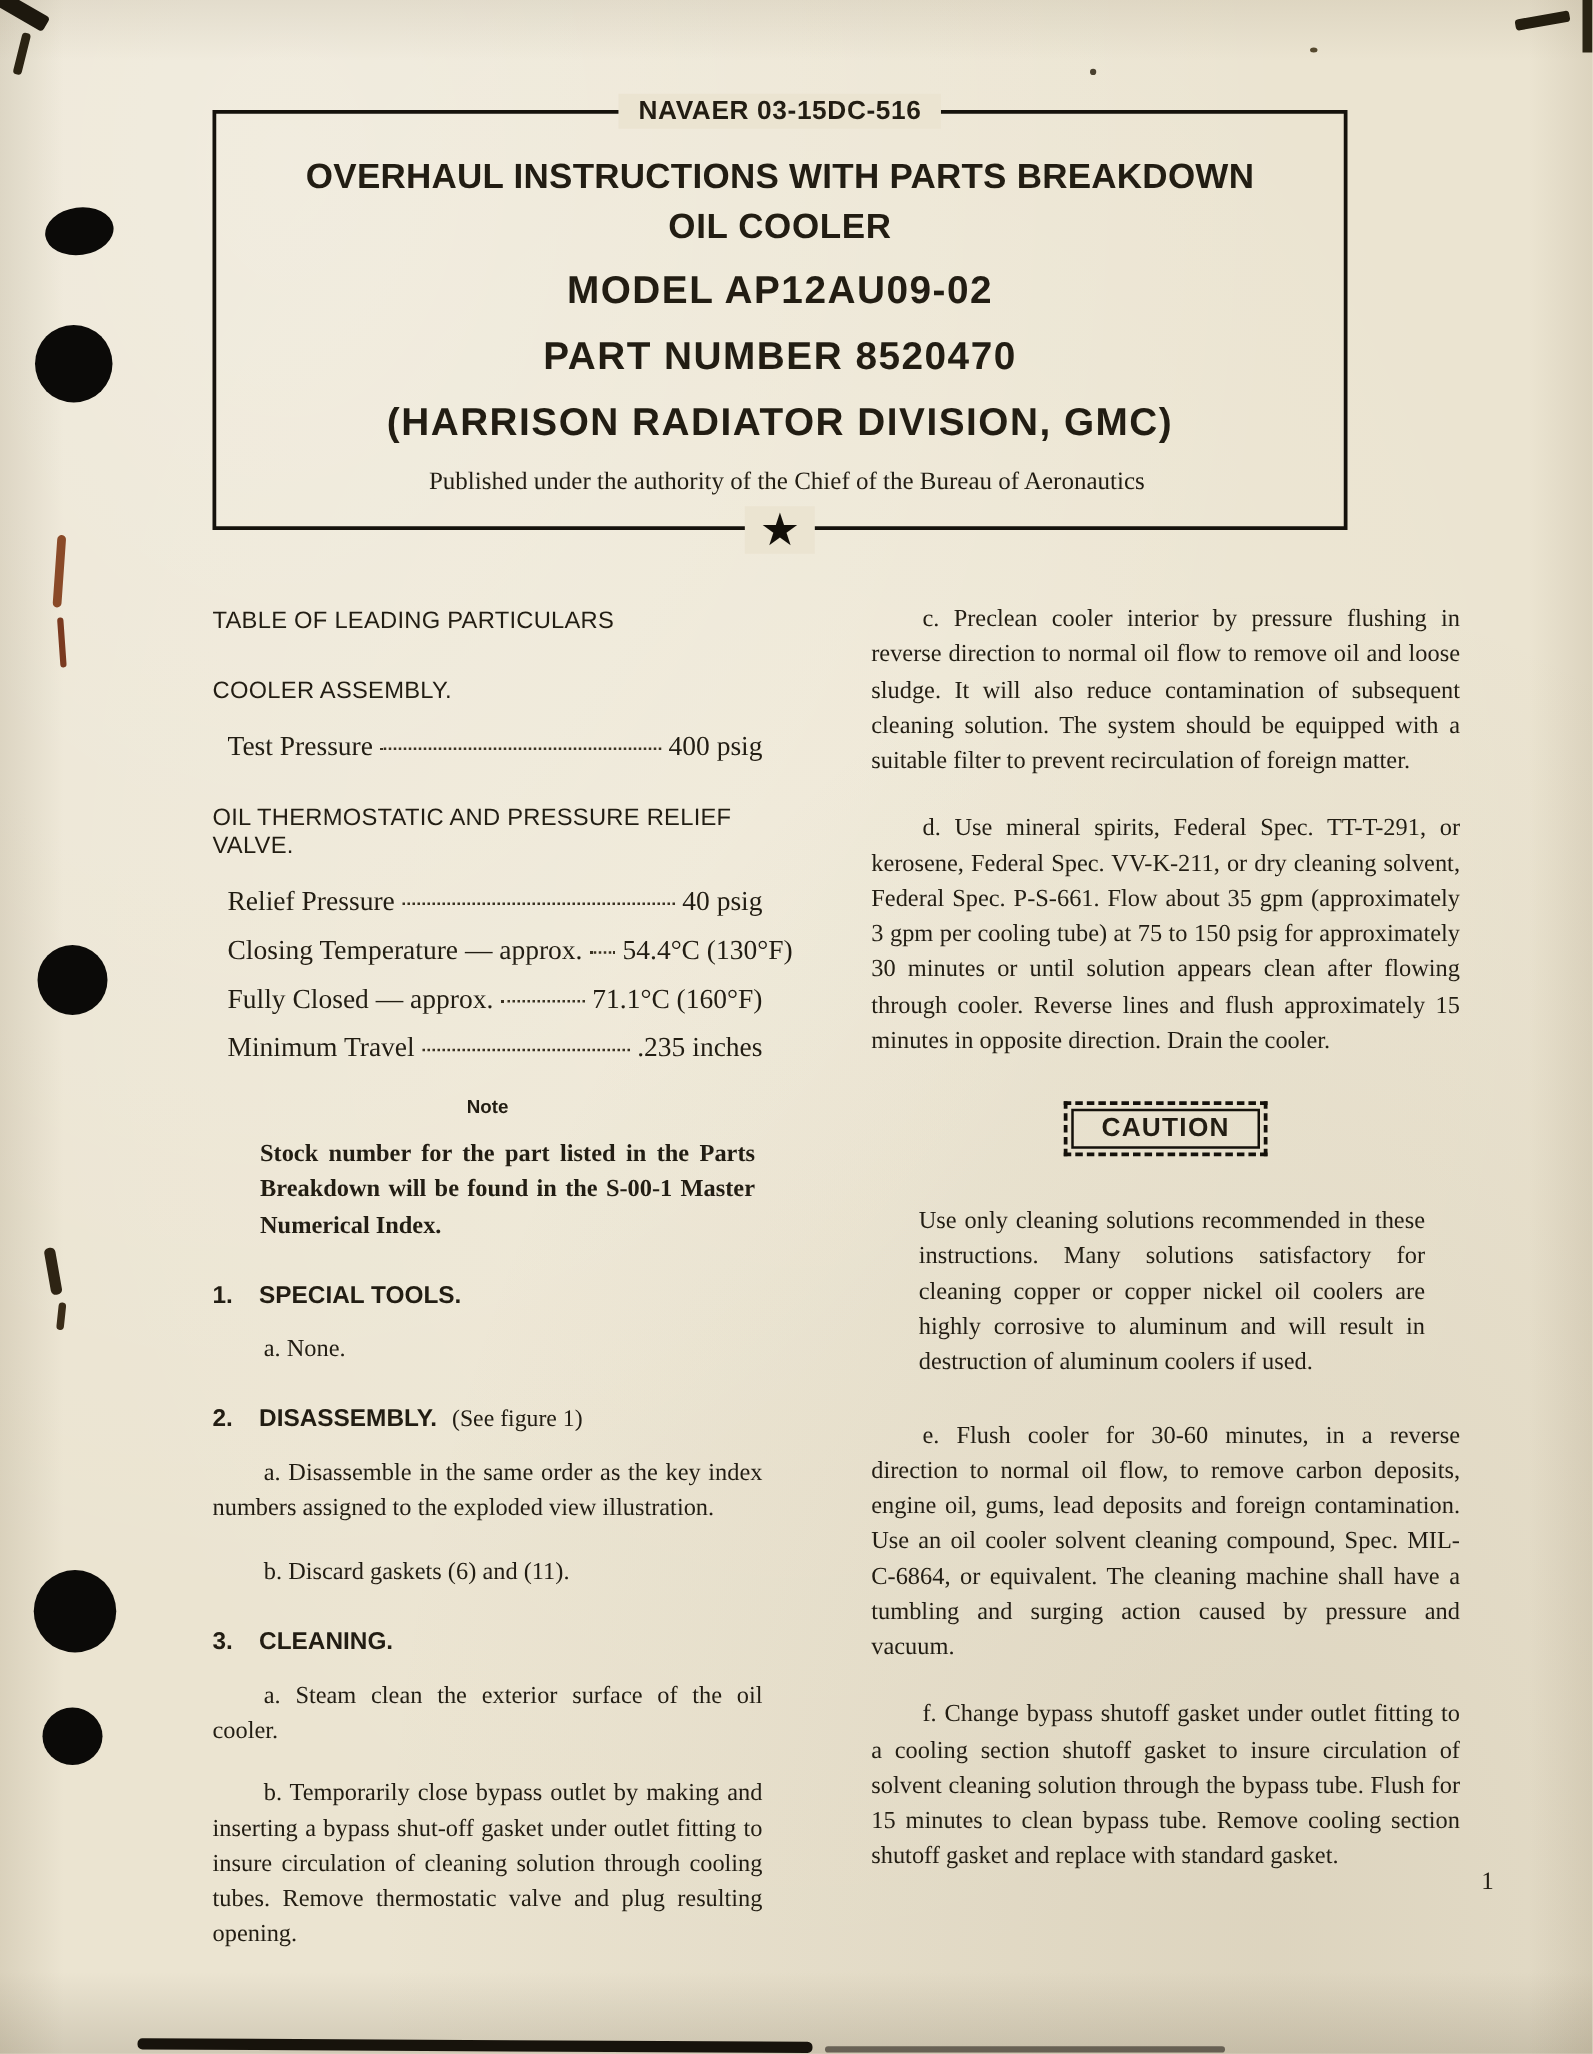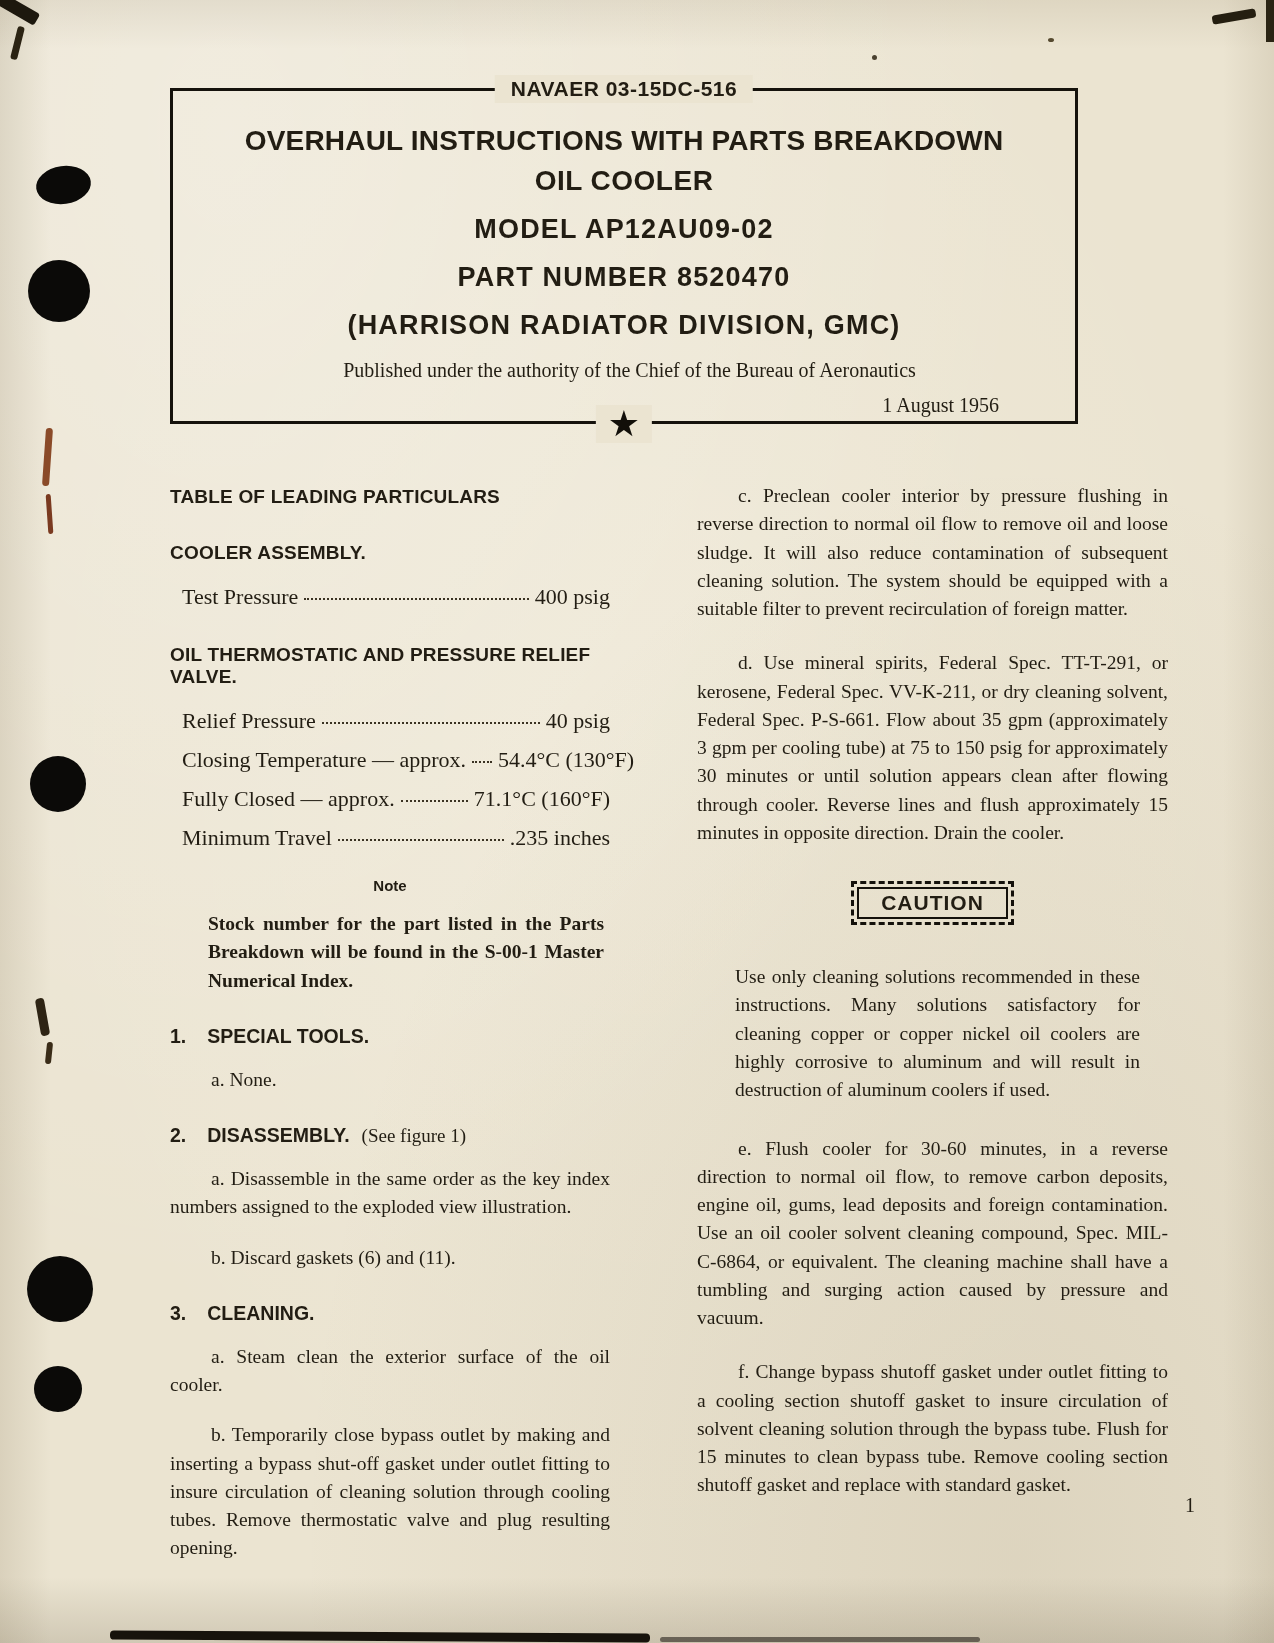--- a/index.html
+++ b/index.html
@@ -59,21 +59,21 @@
     font-size: 28px; letter-spacing: 0.2px;
   }
   .hb-title2 {
     margin-top: 8px; text-align: center;
     font-family: "Liberation Sans", sans-serif; font-weight: bold;
     font-size: 28px; letter-spacing: 0.5px;
   }
   .hb-model {
     margin-top: 17px; text-align: center;
     font-family: "Liberation Sans", sans-serif; font-weight: bold;
-    font-size: 27px; letter-spacing: 1.2px;
+    font-size: 31px; letter-spacing: 1.2px;
   }
   .hb-authority {
     margin-top: 18px; text-align: center;
     font-size: 20px;
     padding-left: 11px;
   }
   .hb-date {
     margin-top: 12px; text-align: right; padding-right: 76px;
     font-size: 20px;
   }
@@ -82,21 +82,21 @@
     background: #ebe4d1; padding: 0 12px;
     font-size: 36px; line-height: 38px; color: #120f09;
   }
 
   
   .col { position: absolute; top: 482px; }
   .col-left  { left: 170px; width: 440px; }
   .col-right { left: 697px; width: 471px; }
 
   .h-sans {
-    font-family: "Liberation Sans", sans-serif; font-weight: bold;
+    font-family: "Liberation Sans", sans-serif; font-weight: normal;
     font-size: 19px; letter-spacing: 0.2px;
   }
   .h-major { margin: 4px 0 0 0; }
   .h-sub   { margin: 34px 0 20px 0; }
 
   .spec-row {
     display: flex; align-items: baseline;
     font-size: 22px; margin: 0 0 13px 12px;
   }
   .spec-label { white-space: nowrap; }
@@ -174,21 +174,20 @@
 <div class="smudge bottom-line-b"></div>
 
 <div class="header-box">
   <div class="doc-number">NAVAER 03-15DC-516</div>
   <div class="hb-title1">OVERHAUL INSTRUCTIONS WITH PARTS BREAKDOWN</div>
   <div class="hb-title2">OIL COOLER</div>
   <div class="hb-model">MODEL AP12AU09-02</div>
   <div class="hb-model">PART NUMBER 8520470</div>
   <div class="hb-model">(HARRISON RADIATOR DIVISION, GMC)</div>
   <div class="hb-authority">Published under the authority of the Chief of the Bureau of Aeronautics</div>
-  <div class="hb-date">1 August 1956</div>
   <div class="hb-star">★</div>
 </div>
 
 <div class="col col-left">
 
   <div class="h-sans h-major">TABLE OF LEADING PARTICULARS</div>
 
   <div class="h-sans h-sub">COOLER ASSEMBLY.</div>
 
   <div class="spec-row">

